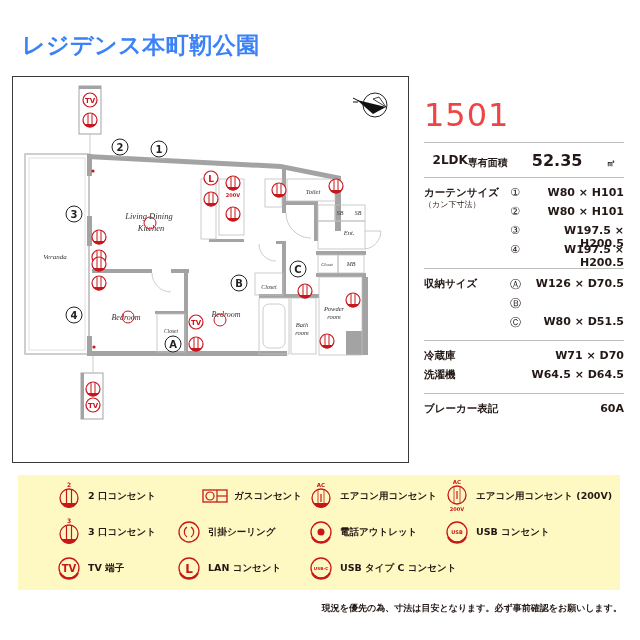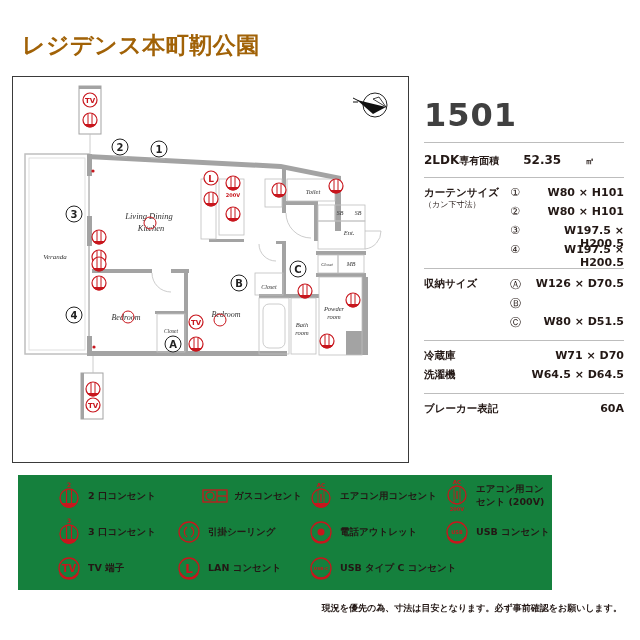--- a/index.html
+++ b/index.html
@@ -1,42 +1,42 @@
 <!DOCTYPE html>
 <html><head>
 <meta charset="utf-8">
 <style>
   * { box-sizing: border-box; margin: 0; padding: 0; }
   html, body { width: 640px; height: 640px; background: #ffffff; overflow: hidden; }
   body { position: relative; font-family: "DejaVu Sans", "Liberation Sans", sans-serif; color: #231815; }
 
-  .title { position: absolute; left: 22px; top: 30px; font-size: 23px; font-weight: bold; letter-spacing: 0.5px; color: #a16207; }
+  .title { position: absolute; left: 22px; top: 30px; font-size: 23px; font-weight: bold; letter-spacing: 0.5px; color: #3b82f6; }
 
   .plan-frame { position: absolute; left: 12px; top: 76px; width: 397px; height: 387px; border: 1.5px solid #3a3a3a; background: #fff; }
   .plan-frame svg { position: absolute; left: -12px; top: -76px; }
 
   .info { position: absolute; left: 424px; top: 96px; width: 200px; }
-  .unit-no { font-size: 32px; font-weight: bold; letter-spacing: 1px; height: 46px; color: #404040; font-family: "DejaVu Sans", sans-serif; }
+  .unit-no { font-size: 32px; font-weight: normal; letter-spacing: 1px; height: 46px; color: #ef4444; font-family: "DejaVu Sans", sans-serif; }
   .divider { height: 1px; background: #bdbdbd; width: 200px; }
-  .row { display: flex; justify-content: flex-start; align-items: center; font-size: 11px; font-weight: bold; }
+  .row { display: flex; justify-content: center; align-items: center; font-size: 11px; font-weight: bold; }
   .row-type { height: 34px; }
   .type-label { font-size: 12px; }
   .area { display: flex; align-items: baseline; gap: 24px; }
   .area-label { font-size: 10px; }
-  .area-value { font-size: 12px; font-weight: bold; }
+  .area-value { font-size: 16px; font-weight: bold; }
   .area-unit { font-size: 9px; }
 
   .spec-block { padding: 8px 0 6px; }
   .spec-line { display: flex; align-items: flex-start; height: 19px; font-size: 11px; font-weight: bold; }
   .spec-head { width: 86px; font-size: 10.5px; }
   .spec-sub { font-size: 8px; font-weight: normal; margin-top: -6px; }
   .spec-mark { width: 22px; font-size: 11px; font-weight: normal; }
   .spec-val { flex: 1; text-align: right; }
 
-  .legend { position: absolute; left: 18px; top: 475px; width: 534px; height: 115px; background: #15803d; }
+  .legend { position: absolute; left: 18px; top: 475px; width: 602px; height: 115px; background: #fef9c3; }
   .lg-item { position: absolute; display: flex; align-items: center; gap: 6px; font-size: 9.5px; font-weight: bold; color: #231815; }
   .lg-icon { width: 26px; height: 26px; display: flex; align-items: center; justify-content: center; }
 
   .note { position: absolute; right: 18px; top: 602px; font-size: 9px; font-weight: bold; color: #231815; }
 </style>
 </head>
 <body>
 
 <div class="title">レジデンス本町靭公園</div>
 

